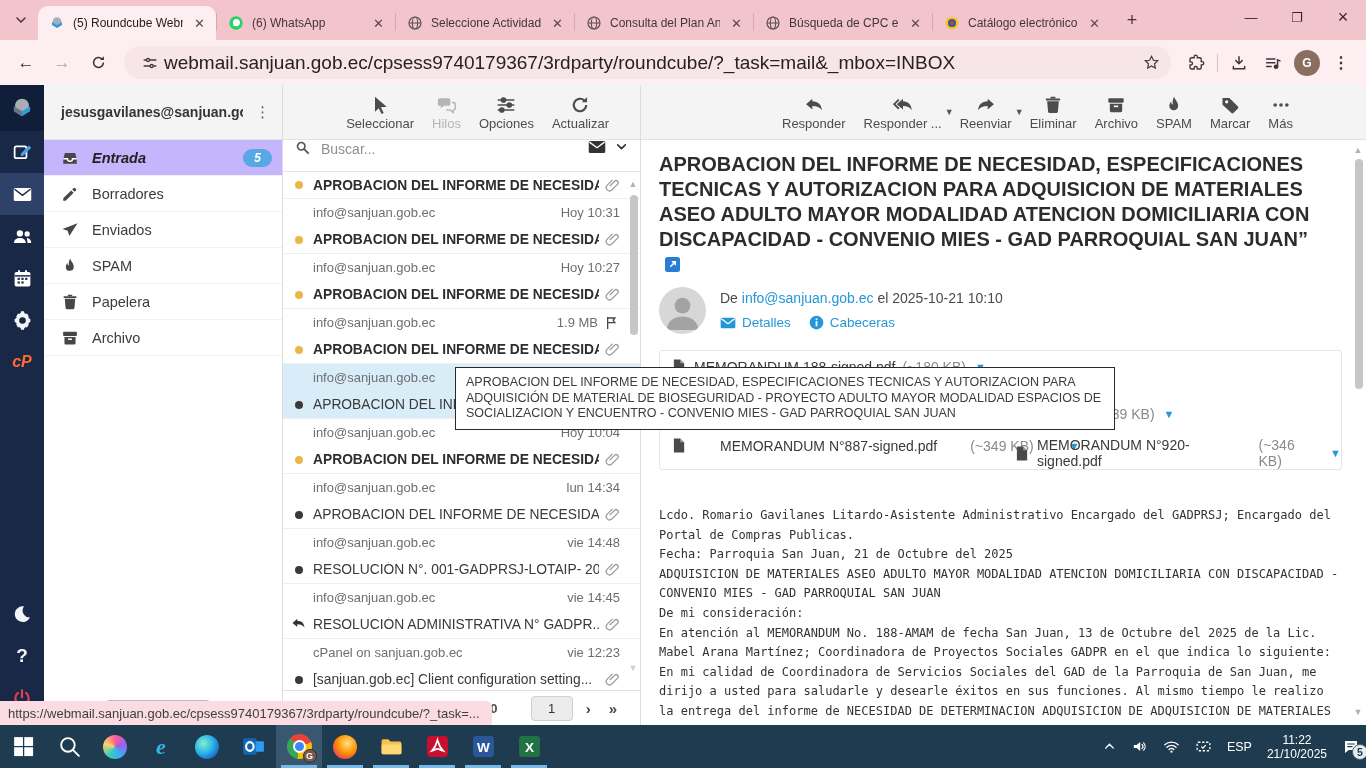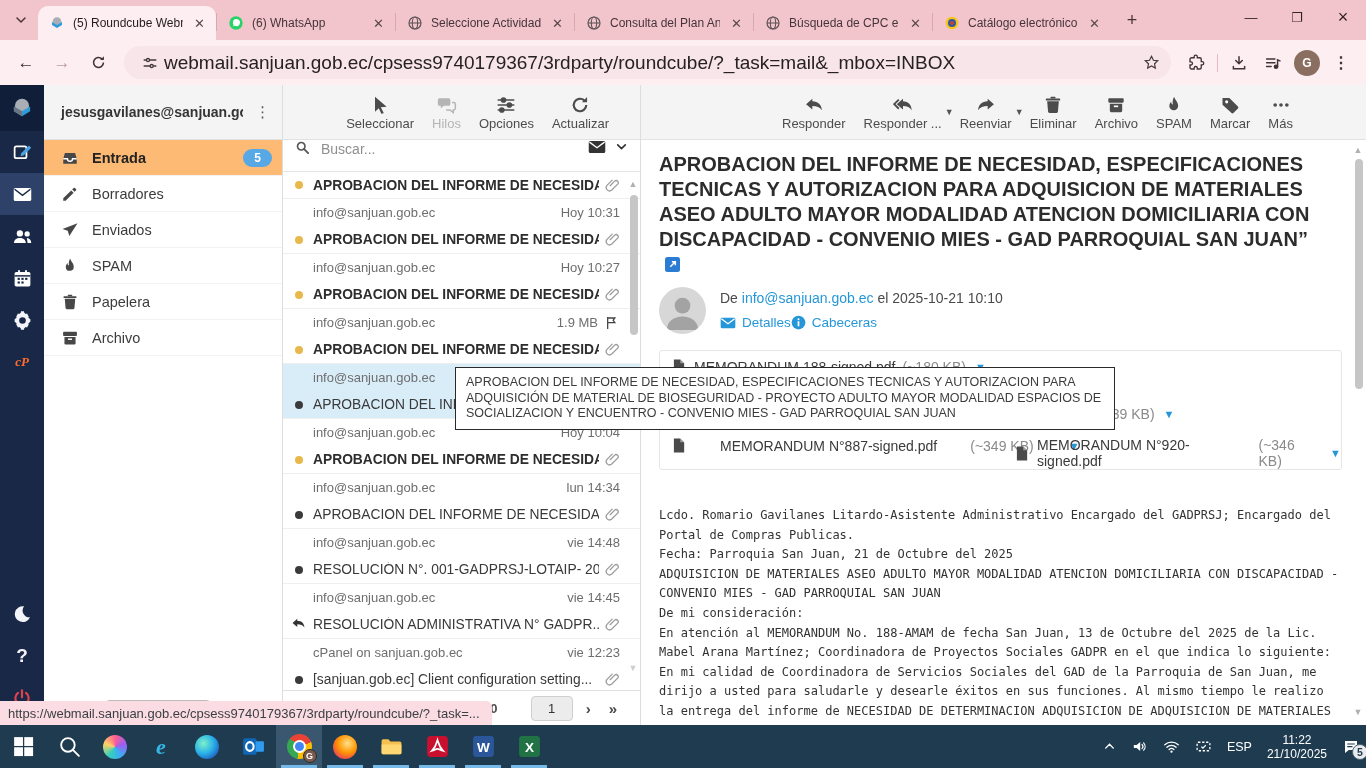--- a/index.html
+++ b/index.html
@@ -31,30 +31,30 @@
   .toolicon{width:30px;height:30px;display:flex;align-items:center;justify-content:center;color:#3f3439;margin:0 2px;}
   .avatar-g{width:26px;height:26px;border-radius:50%;background:#8a6f60;color:#fff;font-size:12px;font-weight:bold;
     display:flex;align-items:center;justify-content:center;margin:0 4px;}
   .vsep{width:1px;height:18px;background:#e7b9c0;margin:0 4px;}
 
   
   .rail{position:absolute;left:0;top:85px;width:44px;bottom:43px;background:#192847;display:flex;flex-direction:column;align-items:center;}
   .rail .logo{width:44px;height:46px;display:flex;align-items:center;justify-content:center;background:#111e3a;}
   .railbtn{width:44px;height:42px;display:flex;align-items:center;justify-content:center;color:#f2f4f8;}
   .railbtn.active{background:#2e4168;}
-  .railbtn.cp{color:#ff6c2c;font-weight:bold;font-size:13px;font-style:italic;font-family:Liberation Serif, serif;}
+  .railbtn.cp{color:#ff6c2c;font-weight:bold;font-size:16px;font-style:italic;}
   .rail .spacer{flex:1;}
 
   .folders{position:absolute;left:44px;top:85px;width:239px;bottom:43px;background:#fff;border-right:1px solid #ddd;}
   .panehead{height:55px;background:#f4f4f4;border-bottom:1px solid #e2e2e2;display:flex;align-items:center;}
   .account{padding-left:17px;font-size:14px;font-weight:bold;color:#353535;white-space:nowrap;overflow:hidden;flex:1;}
   .kebab{font-size:15px;color:#555;padding:0 12px;letter-spacing:0;}
   .folder{height:36px;display:flex;align-items:center;padding-left:17px;gap:13px;font-size:14.5px;color:#3c3c3c;border-bottom:1px solid #f2f2f2;}
   .folder .ficon{color:#474747;width:18px;height:18px;}
-  .folder.active{background:#fdba74;font-weight:bold;color:#222;}
+  .folder.active{background:#c4b5fd;font-weight:bold;color:#222;font-style:italic;}
   .badge{margin-left:auto;margin-right:10px;background:#57a8e4;color:#fff;border-radius:10px;font-size:12px;font-weight:bold;padding:2px 11px;}
   .quota{position:absolute;left:0;right:0;bottom:4px;height:28px;display:flex;align-items:center;padding-left:27px;gap:13px;color:#444;}
   .quotabar{width:110px;height:14px;border:1px solid #bbb;border-radius:7px;background:#fff;}
   .quota .pct{font-size:13px;color:#555;}
 
   .listpane{position:absolute;left:283px;top:85px;width:358px;bottom:43px;background:#fff;border-right:1px solid #ddd;}
   .ltoolbar{height:55px;background:#f4f4f4;border-bottom:1px solid #e2e2e2;display:flex;align-items:center;justify-content:flex-end;padding-right:22px;}
   .tbitem{display:flex;flex-direction:column;align-items:center;padding:0 9px;font-size:13px;color:#4c4c4c;position:relative;}
   .tbitem .ticon{height:22px;display:flex;align-items:center;color:#4c4c4c;}
   .tbitem.disabled, .tbitem.disabled .ticon{color:#b5b5b5;}
@@ -87,21 +87,21 @@
   .pgbox{margin-left:auto;width:42px;height:25px;background:#ececec;border:1px solid #cfcfcf;border-radius:4px;
     display:flex;align-items:center;justify-content:center;color:#333;margin-right:4px;}
 
   .readpane{position:absolute;left:641px;top:85px;right:0;bottom:43px;background:#fff;}
   .rtoolbar{height:55px;background:#f4f4f4;border-bottom:1px solid #e2e2e2;display:flex;align-items:center;padding-left:132px;}
   .subject{margin:12px 40px 0 18px;font-size:20px;line-height:25px;font-weight:bold;color:#2c2c2c;max-width:665px;}
   .extlink{display:inline-block;width:15px;height:15px;vertical-align:-1px;margin-left:6px;}
   .fromblock{display:flex;margin:10px 0 0 18px;gap:14px;}
   .avatar-ph{width:47px;height:47px;border-radius:50%;background:#d7d7d7;overflow:hidden;color:#a3a3a3;}
   .fromlines{padding-top:3px;font-size:14px;color:#4a4a4a;}
-  .fromline2{margin-top:9px;display:flex;align-items:center;font-size:13.5px;}
+  .fromline2{margin-top:9px;display:flex;align-items:center;gap:18px;font-size:13.5px;}
   .bluelink{color:#2597d8;text-decoration:none;}
   .linkitem{display:flex;align-items:center;gap:6px;color:#2597d8;}
   .attachbox{position:relative;margin:16px 24px 0 18px;height:120px;border:1px solid #e6e6e6;border-radius:3px;}
   .attach{position:absolute;display:flex;align-items:center;gap:7px;font-size:14px;color:#3a3a3a;}
   .attach .size{color:#8a8a8a;}
   .attach .acaret{color:#2597d8;font-size:11px;margin-left:2px;}
   .pdfic{color:#4a4a4a;}
   .mailbody{margin:36px 0 0 18px;font-family:"DejaVu Sans Mono","Liberation Mono",monospace;font-size:12px;
     line-height:19.6px;color:#333;}
   .mailbody div{white-space:pre;}

